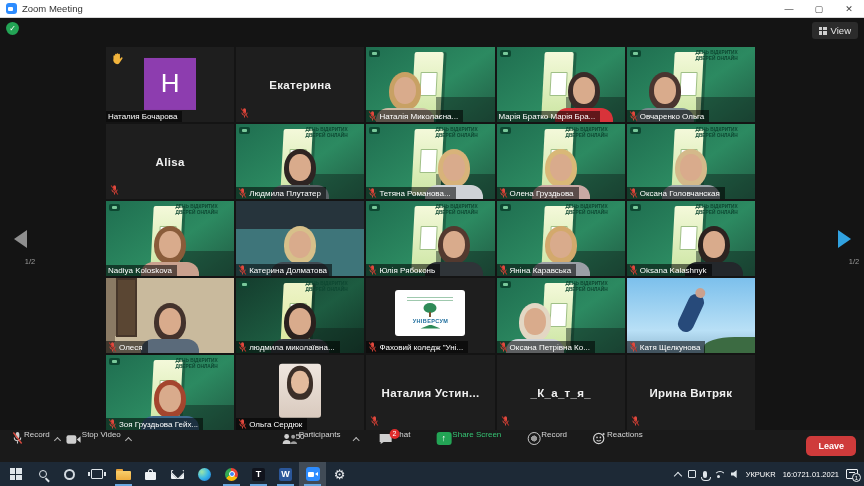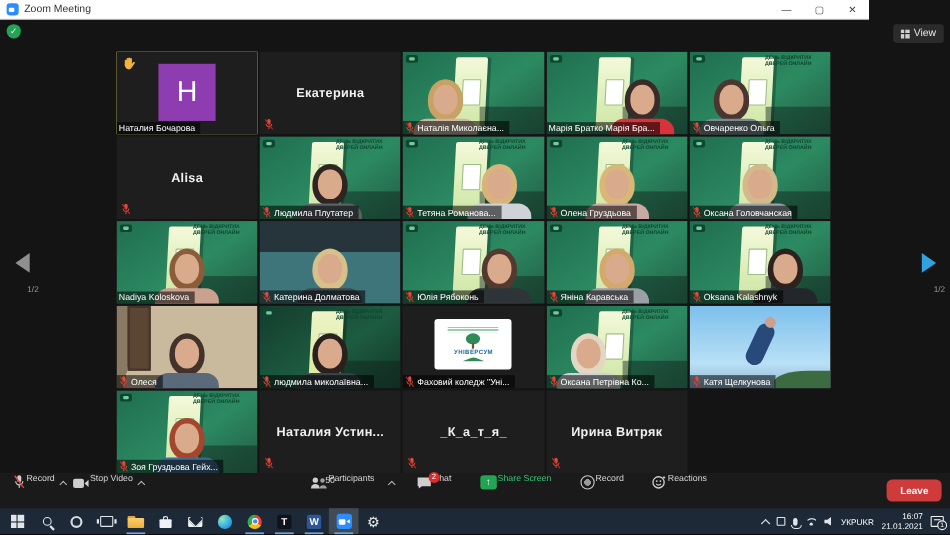--- a/index.html
+++ b/index.html
@@ -1,20 +1,20 @@
 <!DOCTYPE html>
 <html><head>
 <meta charset="utf-8">
 <style>
   html,body{margin:0;padding:0;background:#000;}
   *{box-sizing:border-box;font-family:"Liberation Sans",sans-serif;}
   .screen{position:relative;width:864px;height:486px;overflow:hidden;background:#141414;}
 
   
-  .titlebar{position:absolute;top:0;left:0;width:790px;height:18px;background:#ffffff;border-bottom:1px solid #d8d8d8;display:flex;align-items:center;}
+  .titlebar{position:absolute;top:0;left:0;width:864px;height:18px;background:#ffffff;border-bottom:1px solid #d8d8d8;display:flex;align-items:center;}
   .zicon{width:11px;height:11px;margin-left:6px;border-radius:3px;background:#2d8cff;position:relative;}
   .zicon::after{content:"";position:absolute;left:2px;top:3.5px;width:5px;height:4px;background:#fff;border-radius:1px;}
   .wtitle{font-size:9.5px;color:#333;margin-left:5px;}
   .wctrls{margin-left:auto;display:flex;height:100%;}
   .wctrl{width:30px;height:100%;display:flex;align-items:center;justify-content:center;font-size:9px;color:#444;cursor:default;}
 
   
   .zwin{position:absolute;top:18px;left:0;width:864px;height:444px;background:#141414;}
   .shield{position:absolute;left:6px;top:4px;width:13px;height:13px;border-radius:50% 50% 50% 50%/45% 45% 55% 55%;background:#23a455;color:#fff;font-size:8px;line-height:13px;text-align:center;}
   .viewbtn{position:absolute;right:6px;top:4px;height:17px;background:#2b2b2b;border:none;border-radius:3px;color:#e6e6e6;font-size:9.5px;display:flex;align-items:center;gap:4px;padding:0 7px;}
@@ -128,21 +128,21 @@
   .tray{margin-left:auto;display:flex;align-items:center;gap:7px;padding-right:6px;height:100%;}
   .tr-caret{width:6px;height:6px;border-right:1.3px solid #dfe5ea;border-top:1.3px solid #dfe5ea;transform:rotate(-45deg);margin-top:3px;}
   .tr-sq{width:8px;height:8px;border:1.2px solid #dfe5ea;border-radius:1px;}
   .tr-mic{width:4px;height:7px;background:#dfe5ea;border-radius:2px;position:relative;}
   .tr-mic::after{content:"";position:absolute;left:-2px;bottom:-3px;width:8px;height:3px;border:1px solid #dfe5ea;border-top:none;border-radius:0 0 4px 4px;}
   .tr-wifi{width:10px;height:7px;position:relative;overflow:hidden;}
   .tr-wifi::before{content:"";position:absolute;left:0;top:0;width:10px;height:10px;border:1.5px solid #dfe5ea;border-radius:50%;border-color:#dfe5ea transparent transparent transparent;}
   .tr-wifi::after{content:"";position:absolute;left:3.5px;top:4px;width:3px;height:3px;border-radius:50%;background:#dfe5ea;}
   .tr-spk{width:8px;height:8px;background:#dfe5ea;clip-path:polygon(0 30%,35% 30%,75% 0,75% 100%,35% 70%,0 70%);}
   .tr-lang{display:flex;flex-direction:row;align-items:center;justify-content:center;color:#fff;font-size:7.5px;line-height:1.2;}
-  .tr-clock{display:flex;flex-direction:column;align-items:flex-end;justify-content:center;color:#fff;font-size:7.5px;line-height:1.2;}
+  .tr-clock{display:flex;justify-content:center;color:#fff;font-size:7.5px;line-height:1.2;}
   .tr-ac{position:relative;width:12px;height:10px;border:1.3px solid #eef2f5;border-radius:1px;}
   .tr-ac::before{content:"";position:absolute;left:2px;top:2px;width:6px;height:1.3px;background:#eef2f5;}
   .tr-ac .nbadge{position:absolute;right:-4px;bottom:-4px;width:9px;height:9px;border:1px solid #eef2f5;border-radius:50%;background:#1d2936;color:#fff;font-size:6px;line-height:8px;text-align:center;}
 
   .micwrap{display:inline-flex;}
 </style>
 </head>
 <body>
 
 <div class="screen">
@@ -574,20 +574,38 @@
           <div class="nlabel">
             <span class="micwrap">
               <svg width="9" height="12" viewBox="0 0 12 15">
                 <rect x="4" y="1" width="4" height="7" rx="2" fill="#e04a3f"></rect>
                 <path d="M2.5 7a3.5 3.5 0 0 0 7 0" stroke="#e04a3f" stroke-width="1.2" fill="none"></path>
                 <rect x="5.4" y="11" width="1.2" height="2.5" fill="#e04a3f"></rect>
                 <line x1="1.5" y1="1.5" x2="10.5" y2="13.5" stroke="#b83228" stroke-width="1.4"></line>
               </svg>
             </span>
             <span>Зоя Груздьова Гейх...</span>
+          </div>
+        </div>
+        <div class="tile s-avatar-photo">
+          <div class="vbg"></div>
+          <div class="photocard">
+            <span class="hair2"></span>
+            <span class="face2"></span>
+          </div>
+          <div class="nlabel">
+            <span class="micwrap">
+              <svg width="9" height="12" viewBox="0 0 12 15">
+                <rect x="4" y="1" width="4" height="7" rx="2" fill="#e04a3f"></rect>
+                <path d="M2.5 7a3.5 3.5 0 0 0 7 0" stroke="#e04a3f" stroke-width="1.2" fill="none"></path>
+                <rect x="5.4" y="11" width="1.2" height="2.5" fill="#e04a3f"></rect>
+                <line x1="1.5" y1="1.5" x2="10.5" y2="13.5" stroke="#b83228" stroke-width="1.4"></line>
+              </svg>
+            </span>
+            <span>Ольга Сердюк</span>
           </div>
         </div>
         <div class="tile s-name-center">
           <div class="vbg"></div>
           <div class="cname">Наталия  Устин...</div>
           <span class="cornermic micwrap">
             <svg width="9" height="12" viewBox="0 0 12 15">
               <rect x="4" y="1" width="4" height="7" rx="2" fill="#e04a3f"></rect>
               <path d="M2.5 7a3.5 3.5 0 0 0 7 0" stroke="#e04a3f" stroke-width="1.2" fill="none"></path>
               <rect x="5.4" y="11" width="1.2" height="2.5" fill="#e04a3f"></rect>

